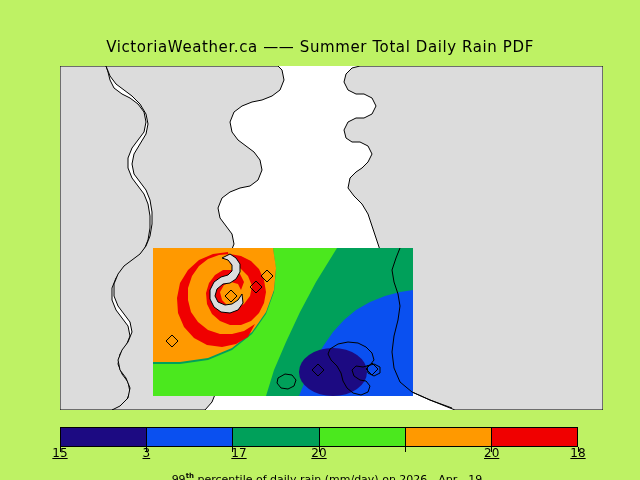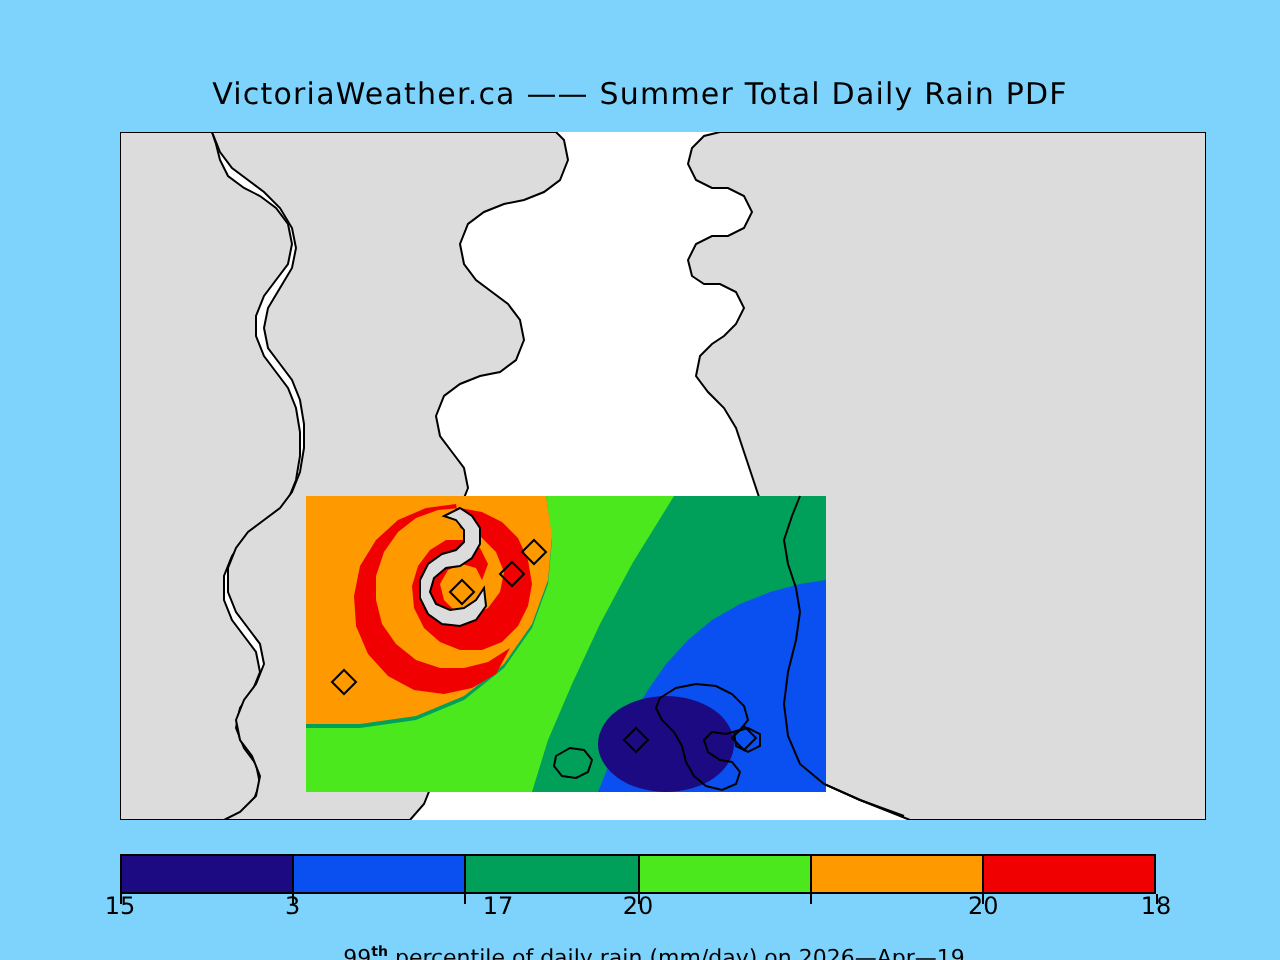--- a/index.html
+++ b/index.html
@@ -12,21 +12,21 @@
     height: 480px;
     overflow: hidden;
     font-family: "DejaVu Sans", sans-serif;
     position: relative;
   }
   #root {
     position: absolute;
     left: 0; top: 0;
     width: 640px;
     height: 480px;
-    background: #7dd3fc;
+    background: #bef264;
   }
 
   
   #title {
     position: absolute;
     left: 0;
     top: 38px;
     width: 640px;
     text-align: center;
     font-family: "DejaVu Sans", sans-serif;
@@ -88,20 +88,21 @@
     height: 14px;
   }
   .cb-label {
     position: absolute;
     top: 0;
     font-family: "DejaVu Sans", sans-serif;
     font-size: 12px;
     color: #000000;
     transform: translateX(-50%);
     white-space: pre;
+    text-decoration: underline;
   }
   #caption {
     position: absolute;
     left: 0;
     top: 459px;
     width: 640px;
     text-align: center;
     font-family: "DejaVu Sans", sans-serif;
     font-size: 11px;
     color: #000000;
@@ -248,21 +249,21 @@
         <div class="cb-tick" style="left: 172.167px;"></div>
         <div class="cb-tick" style="left: 258.5px;"></div>
         <div class="cb-tick" style="left: 344.833px;"></div>
         <div class="cb-tick" style="left: 431.167px;"></div>
         <div class="cb-tick" style="left: 517.5px;"></div>
       </div>
   </div>
   <div id="cb-labels">
       <div class="cb-label" style="left: 60px;">15</div>
       <div class="cb-label" style="left: 146.333px;">3</div>
-      <div class="cb-label" style="left: 249px;">17</div>
+      <div class="cb-label" style="left: 239px;">17</div>
       <div class="cb-label" style="left: 319px;">20</div>
       <div class="cb-label" style="left: 383px; margin-top: 32px;">19</div>
       <div class="cb-label" style="left: 491.667px;">20</div>
       <div class="cb-label" style="left: 578px;">18</div>
     </div>
 
   <div id="caption">
     <span>99</span><span class="sup">th</span><span> percentile of daily rain (mm/day) on 2026—Apr—19</span>
   </div>
 

